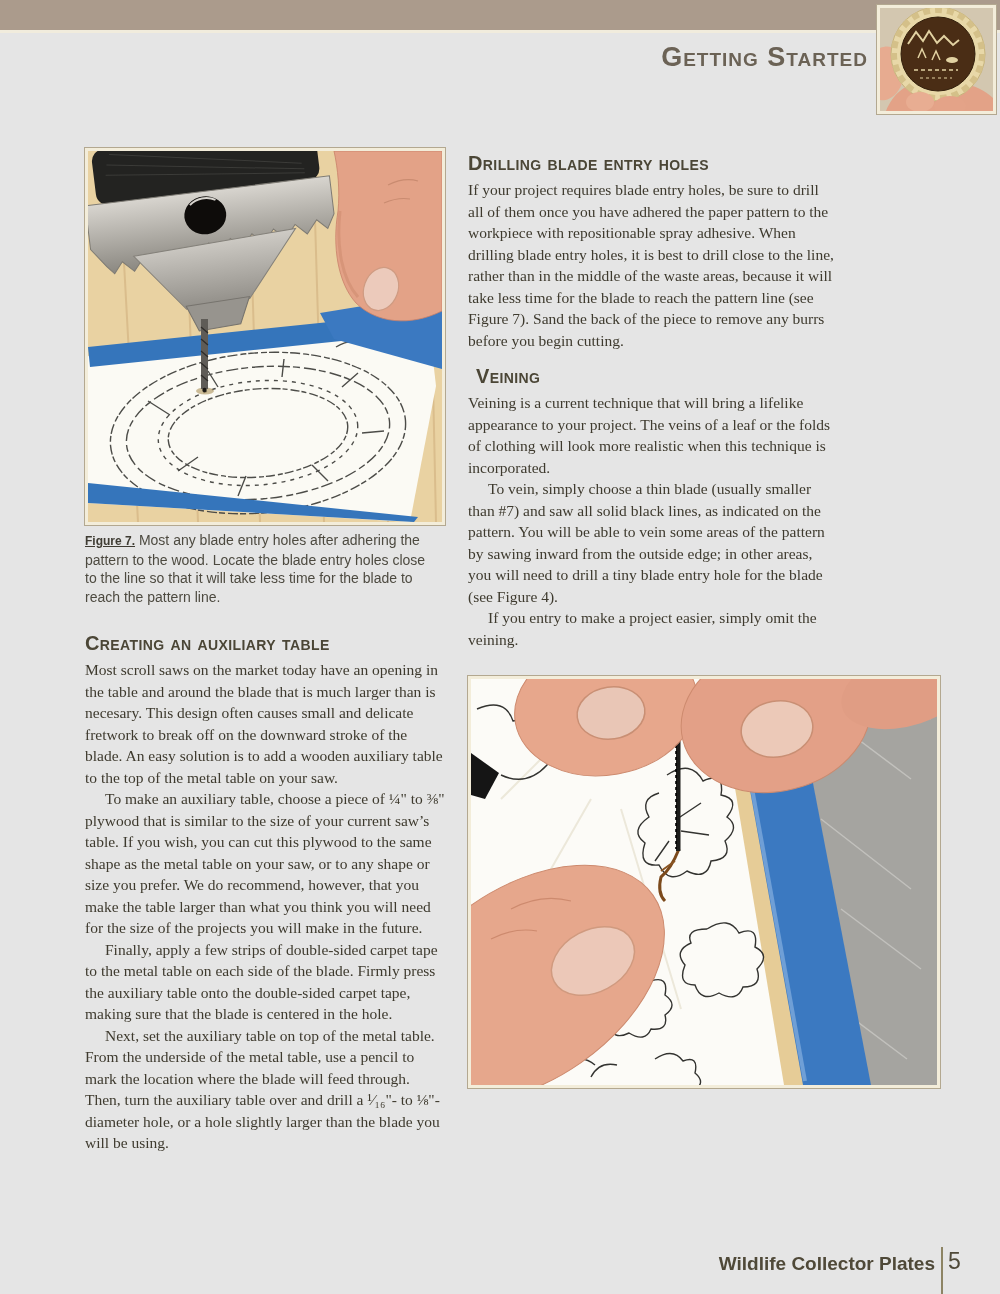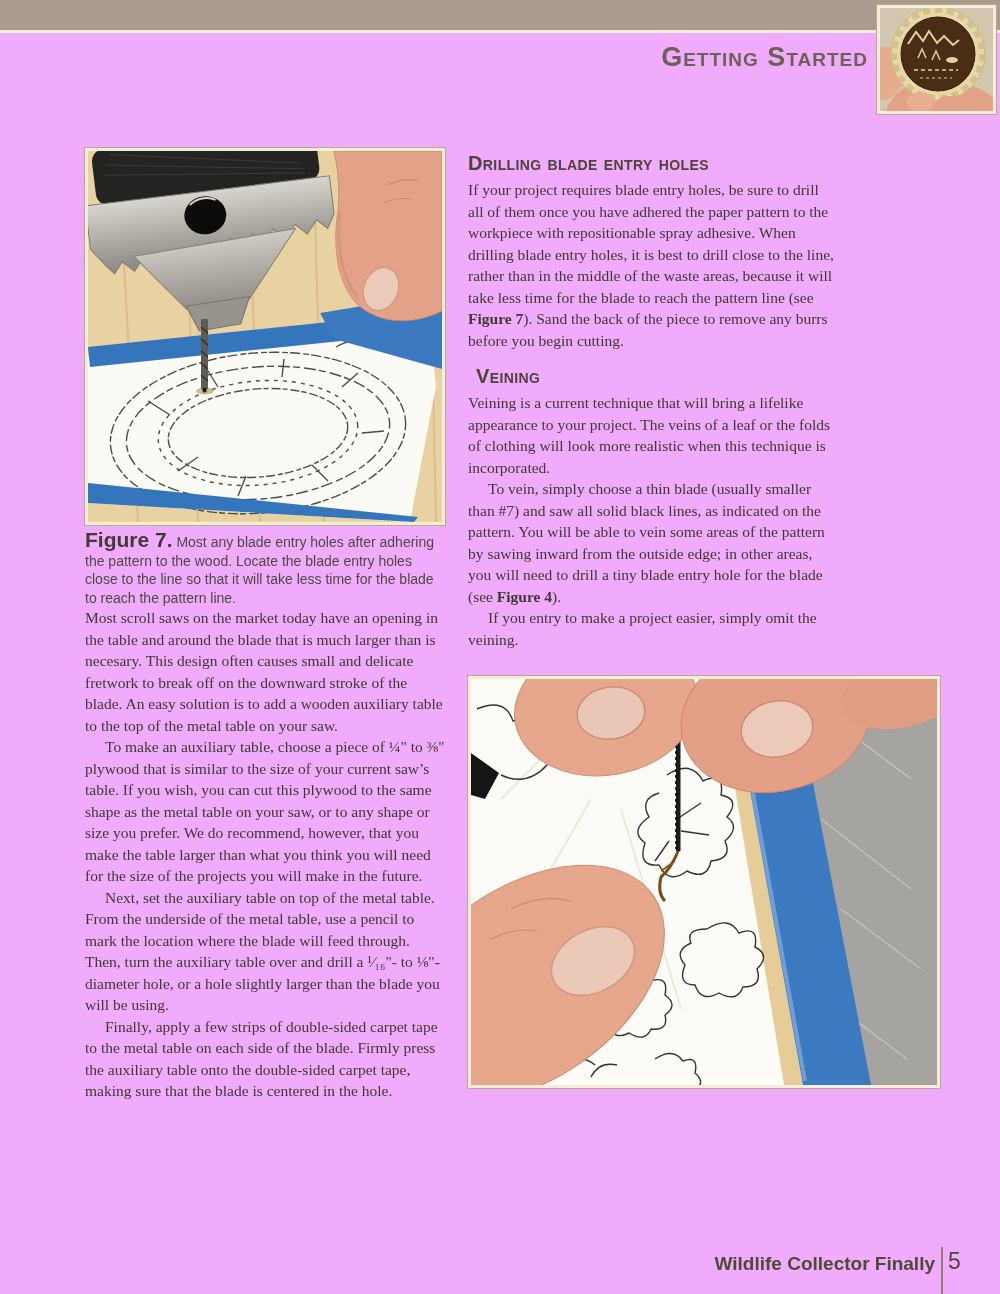--- a/index.html
+++ b/index.html
@@ -1,40 +1,40 @@
 <!DOCTYPE html>
 <html><head>
 <meta charset="utf-8">
 <style>
   html,body{margin:0;padding:0;background:#ddd6c2;}
-  .page{position:relative;width:1000px;height:1294px;background:#f0abfc;overflow:hidden;
+  .page{position:relative;width:1000px;height:1294px;background:#e5e5e5;overflow:hidden;
         font-family:"Liberation Sans",sans-serif;}
   .topbar{position:absolute;top:0;left:0;width:1000px;height:30px;background:#ab9b8c;}
   .topbar-line{position:absolute;top:30px;left:0;width:1000px;height:3px;background:#f1ecdd;}
   .page-title{position:absolute;top:44px;right:132px;margin:0;
       font:bold 27px/1 "Liberation Sans",sans-serif;font-variant:small-caps;
       letter-spacing:1px;color:#6b6255;}
   .header-photo{position:absolute;top:5px;left:877px;width:113px;height:103px;
       border:3px solid #f3edda;outline:1px solid #b3a890;background:#d3c7b0;font-size:0;}
   .col{position:absolute;}
   .col-left{left:85px;top:148px;width:360px;}
   .col-right{left:468px;top:152px;width:472px;}
   .photo{margin:0;border:3px solid #f3edda;outline:1px solid #b3a890;font-size:0;background:#e9d2a2;}
   .fig7{width:354px;height:371px;}
   .fig8{width:466px;height:406px;margin-top:26px;}
   .caption{margin:6px 0 0;font:14px/18.5px "Liberation Sans",sans-serif;color:#4d4a40;width:98%;}
-  .cap-label{font-size:21px;font-weight:bold;color:#3f3c33;}
+  .cap-label{font-size:12px;font-weight:bold;color:#3f3c33;text-decoration:underline;}
   .sec-heading{margin:26px 0 4px;font:bold 20px/1.15 "Liberation Sans",sans-serif;
       font-variant:small-caps;letter-spacing:.4px;color:#4b4636;}
   .sec-heading.first{margin-top:0;}
   .sec-heading.mid{margin-top:14px;margin-left:8px;}
   .body{margin:0;font:15.5px/21.5px "Liberation Serif",serif;color:#3e3a2e;}
   .col-right .body{width:368px;}
   .indent{text-indent:20px;}
-  .bold{font-weight:bold;}
+  .bold{font-weight:normal;}
   .footer-title{position:absolute;top:1254px;right:65px;
       font:bold 19px/1 "Liberation Sans",sans-serif;color:#4f4938;}
   .footer-divider{position:absolute;top:1247px;left:941px;width:2px;height:47px;background:#8d8464;}
   .footer-page{position:absolute;top:1250px;left:948px;font:23px/1 "Liberation Sans",sans-serif;color:#4f4938;}
 </style>
 </head>
 <body>
 
 <div class="page">
 
@@ -124,24 +124,25 @@
           <ellipse cx="293" cy="138" rx="17" ry="22" transform="rotate(20 293 138)" fill="#eccabb" stroke="#cf9b82" stroke-width="1.2"></ellipse>
         </g>
       </svg>
     </figure>
 
     <p class="caption">
       <b class="cap-label">Figure 7.</b>
       <span>Most any blade entry holes after adhering the pattern to the wood. Locate the blade entry holes close to the line so that it will take less time for the blade to reach the pattern line.</span>
     </p>
 
+    <h2 class="sec-heading">Creating an auxiliary table</h2>
     <p class="body">Most scroll saws on the market today have an opening in the table and around the blade that is much larger than is necesary. This design often causes small and delicate fretwork to break off on the downward stroke of the blade. An easy solution is to add a wooden auxiliary table to the top of the metal table on your saw.</p>
     <p class="body indent">To make an auxiliary table, choose a piece of ¼" to ⅜" plywood that is similar to the size of your current saw’s table. If you wish, you can cut this plywood to the same shape as the metal table on your saw, or to any shape or size you prefer. We do recommend, however, that you make the table larger than what you think you will need for the size of the projects you will make in the future.</p>
+    <p class="body indent">Finally, apply a few strips of double-sided carpet tape to the metal table on each side of the blade. Firmly press the auxiliary table onto the double-sided carpet tape, making sure that the blade is centered in the hole.</p>
     <p class="body indent">Next, set the auxiliary table on top of the metal table. From the underside of the metal table, use a pencil to mark the location where the blade will feed through. Then, turn the auxiliary table over and drill a ¹⁄₁₆"- to ⅛"-diameter hole, or a hole slightly larger than the blade you will be using.</p>
-    <p class="body indent">Finally, apply a few strips of double-sided carpet tape to the metal table on each side of the blade. Firmly press the auxiliary table onto the double-sided carpet tape, making sure that the blade is centered in the hole.</p>
   </div>
 
   <div class="col col-right">
 
     <h2 class="sec-heading first">Drilling blade entry holes</h2>
     <p class="body"><span>If your project requires blade entry holes, be sure to drill all of them once you have adhered the paper pattern to the workpiece with repositionable spray adhesive. When drilling blade entry holes, it is best to drill close to the line, rather than in the middle of the waste areas, because it will take less time for the blade to reach the pattern line (see </span><span class="bold">Figure 7</span><span>). Sand the back of the piece to remove any burrs before you begin cutting.</span></p>
 
     <h2 class="sec-heading mid">Veining</h2>
     <p class="body">Veining is a current technique that will bring a lifelike appearance to your project. The veins of a leaf or the folds of clothing will look more realistic when this technique is incorporated.</p>
     <p class="body indent"><span>To vein, simply choose a thin blade (usually smaller than #7) and saw all solid black lines, as indicated on the pattern. You will be able to vein some areas of the pattern by sawing inward from the outside edge; in other areas, you will need to drill a tiny blade entry hole for the blade (see </span><span class="bold">Figure 4</span><span>).</span></p>
@@ -187,17 +188,17 @@
           <ellipse cx="55" cy="305" rx="155" ry="96" transform="rotate(-35 55 305)" fill="#e6a78c" stroke="#cd8a6e" stroke-width="1"></ellipse>
           <ellipse cx="122" cy="282" rx="44" ry="31" transform="rotate(-28 122 282)" fill="#ecc8b8" stroke="#d09a7f" stroke-width="1.5"></ellipse>
           <path d="M40,230 q30,-16 60,-8 M20,260 q24,-12 46,-8" stroke="#cd8a6e" stroke-width="1.2" fill="none"></path>
         </g>
         <polygon points="0,74 28,94 14,120 0,116" fill="#151515"></polygon>
       </svg>
     </figure>
 
   </div>
 
-  <div class="footer-title">Wildlife Collector Finally</div>
+  <div class="footer-title">Wildlife Collector Plates</div>
   <div class="footer-divider"></div>
   <div class="footer-page">5</div>
 
 </div>
 
 </body></html>

